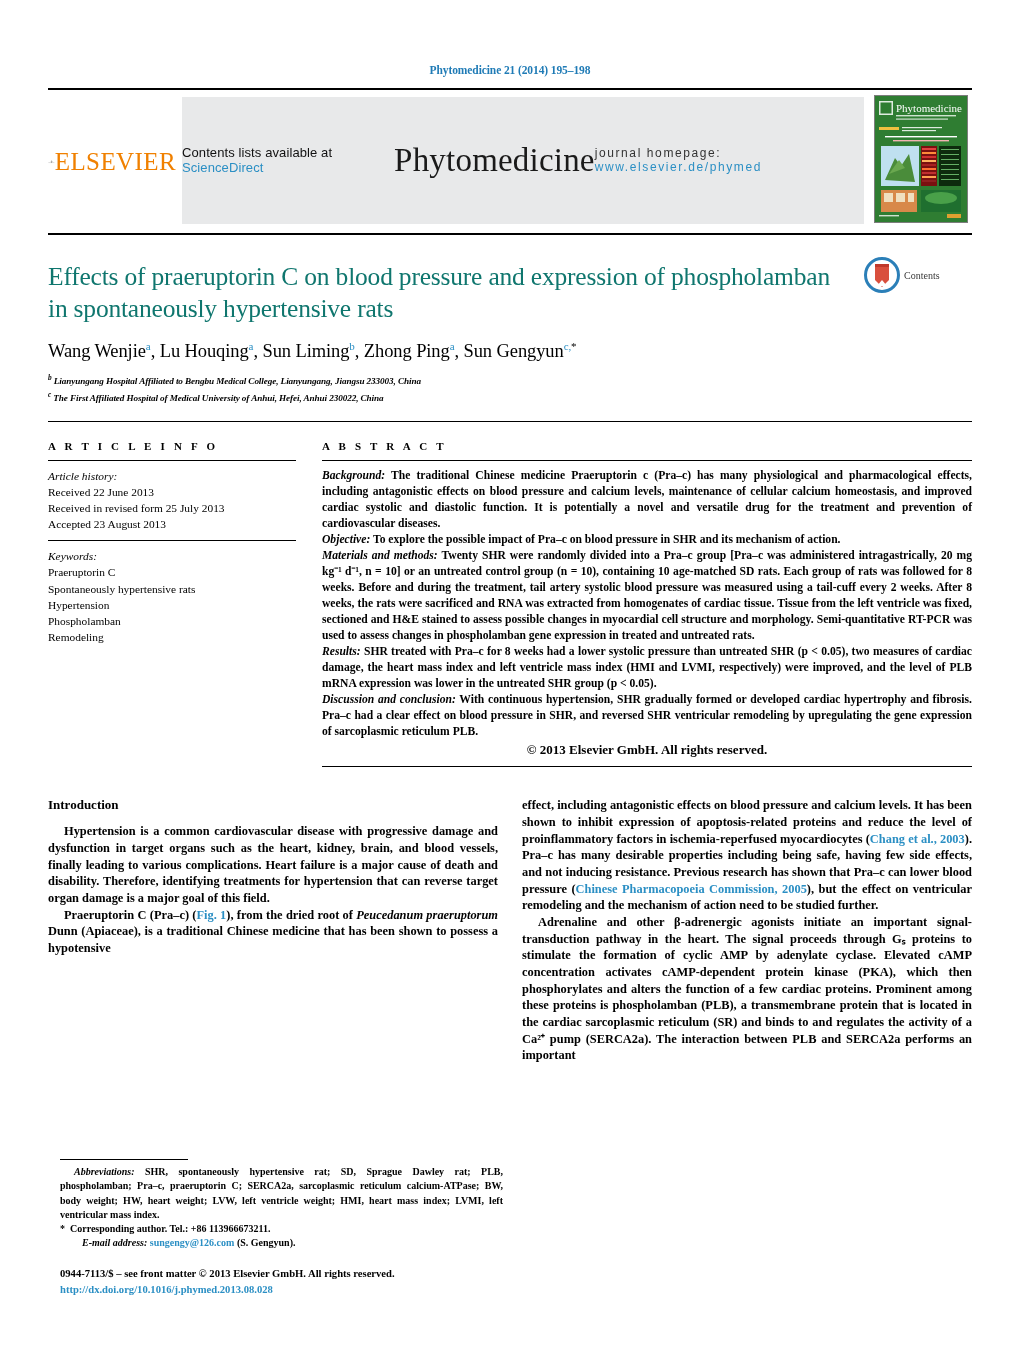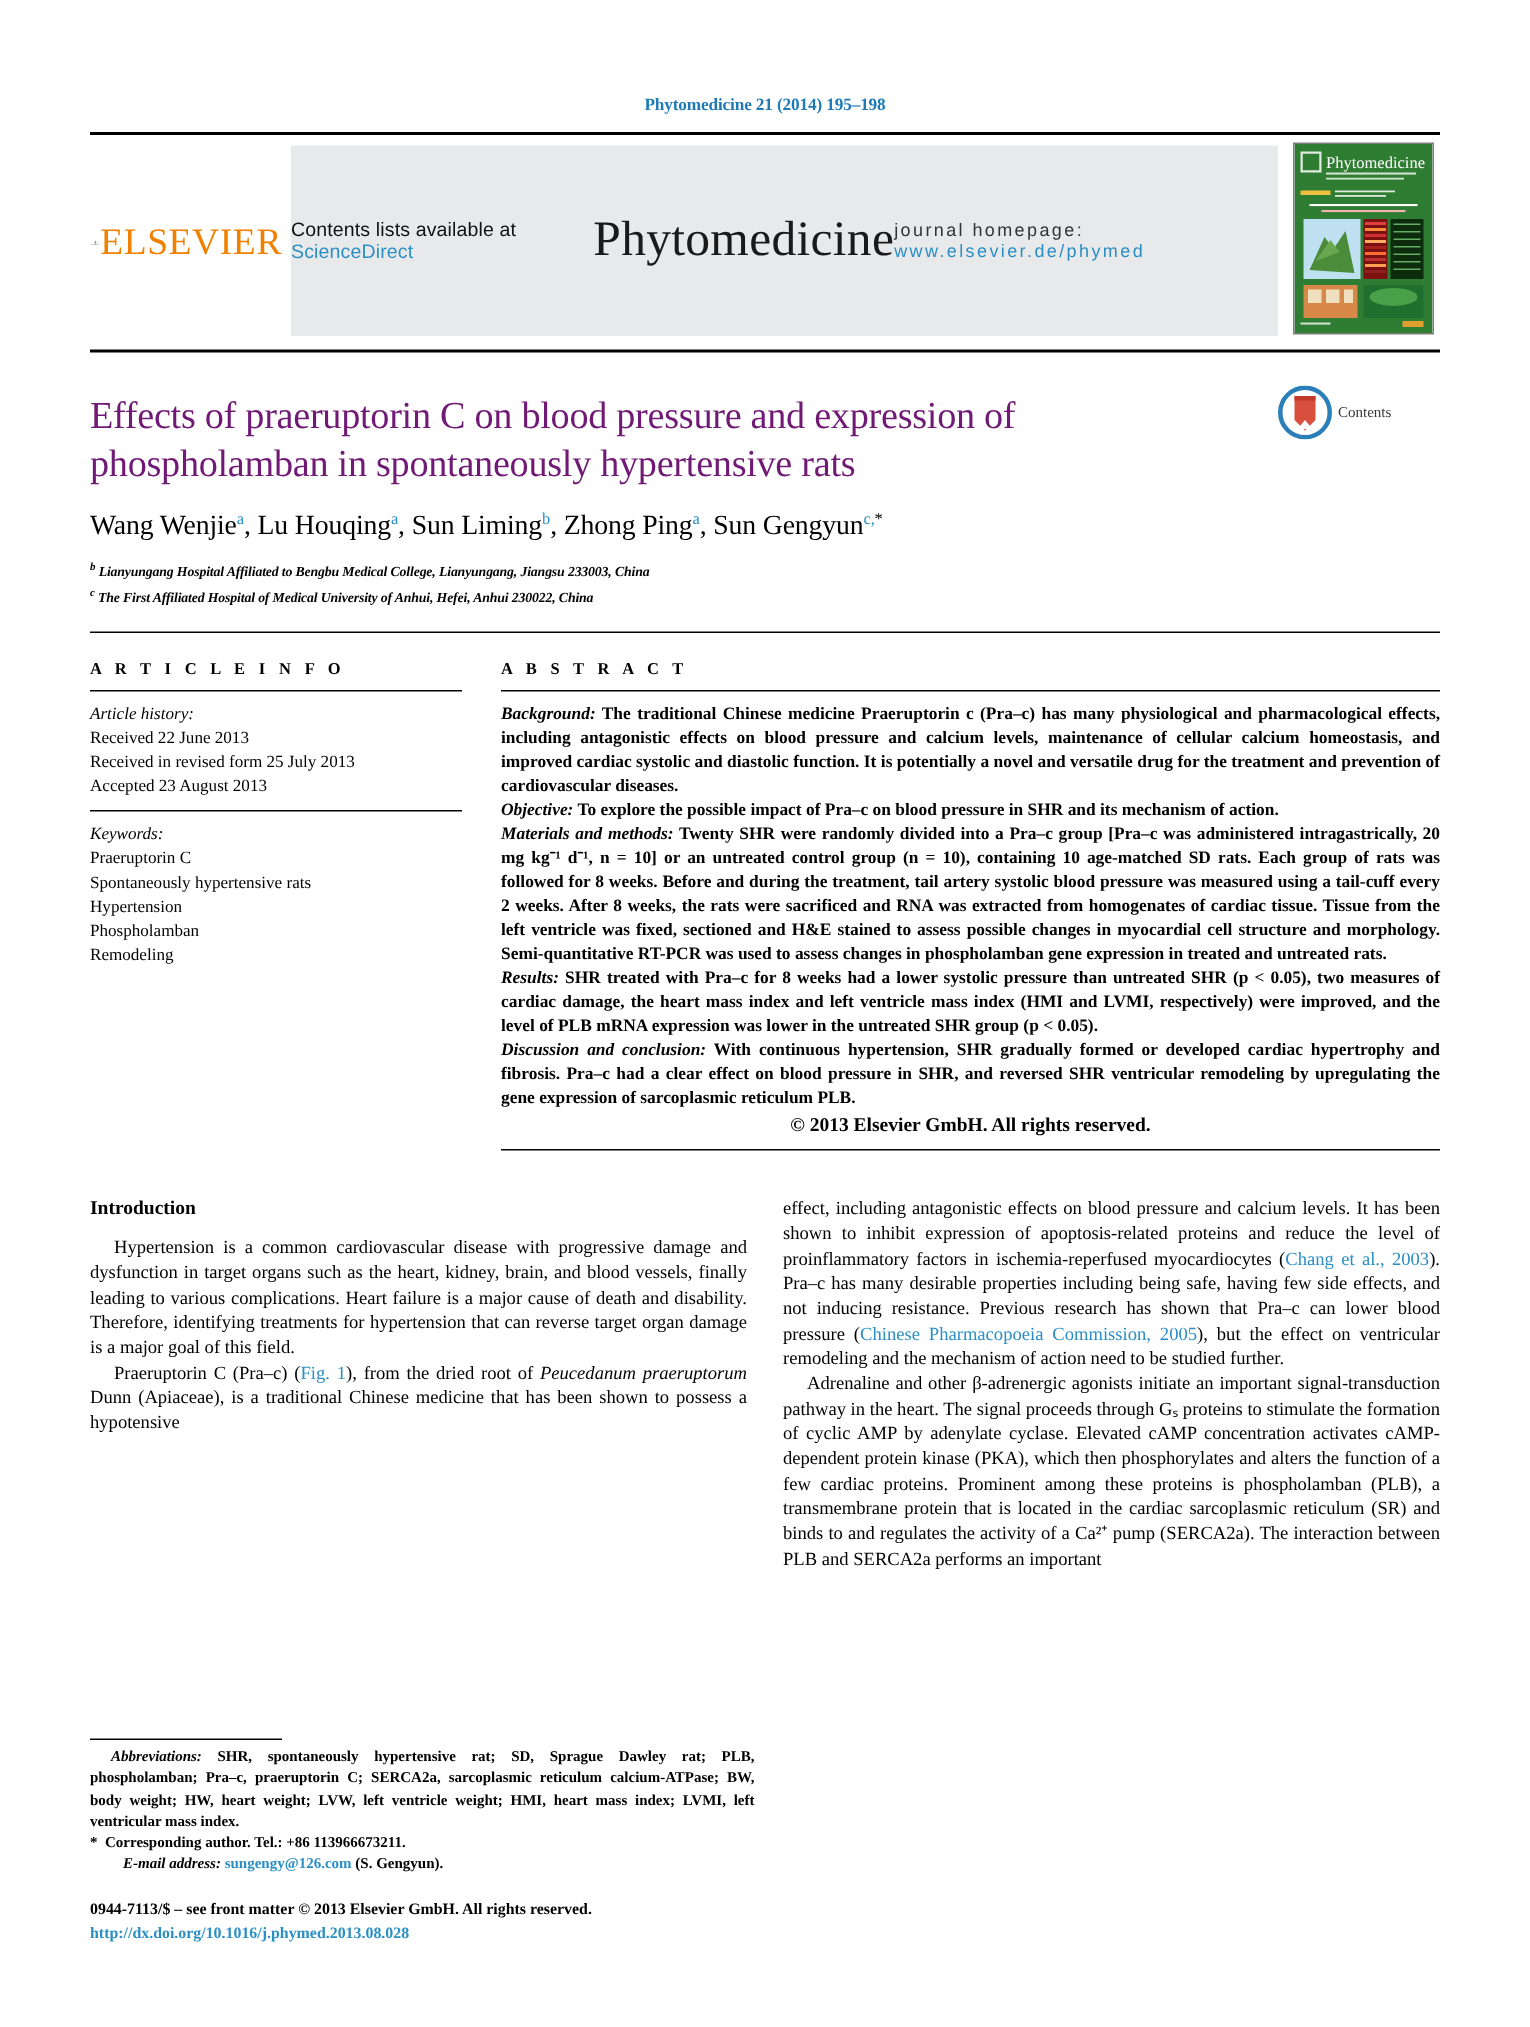--- a/index.html
+++ b/index.html
@@ -13,21 +13,21 @@
     font-family: "Liberation Serif", serif;
     color: #000000;
     position: relative;
     overflow: hidden;
   }
   .page {
     position: relative;
     width: 1020px;
     height: 1351px;
     box-sizing: border-box;
-    padding: 0 60px;
+    padding: 0 48px;
   }
 
   
   .running-head {
     text-align: center;
     font-family: "Liberation Serif", serif;
     font-weight: bold;
     font-size: 11.5px;
     color: #1f7bb6;
     padding-top: 64px;
@@ -134,21 +134,21 @@
     color: #3a3a3a;
   }
   h1.article-title {
     font-family: "Liberation Serif", serif;
     font-weight: normal;
     font-size: 25.5px;
     line-height: 1.26;
     margin: 0;
     padding-right: 130px;
     letter-spacing: -0.2px;
-    color: #701a75;
+    color: #0f766e;
   }
   .authors {
     font-family: "Liberation Serif", serif;
     font-size: 18.5px;
     margin-top: 15px;
     letter-spacing: -0.1px;
   }
   .authors sup { color: #2b8fc4; font-size: 11px; }
   .affiliations {
     margin-top: 10px;
@@ -213,21 +213,21 @@
     font-family: "Liberation Serif", serif;
     font-size: 13px;
     font-weight: bold;
     margin: 0 0 10px 0;
   }
   .body-text {
     font-family: "Liberation Serif", serif;
     font-size: 12.4px;
     line-height: 1.345;
     text-align: justify;
-    font-weight: normal;
+    font-weight: bold;
     hyphens: auto;
   }
   .body-text p { margin: 0; text-indent: 16px; }
   .body-text p.noindent { text-indent: 0; }
   .ref-link { color: #2b8fc4; }
   .ital { font-style: italic; }
 
   
   .footnote-wrap {
     position: absolute;

